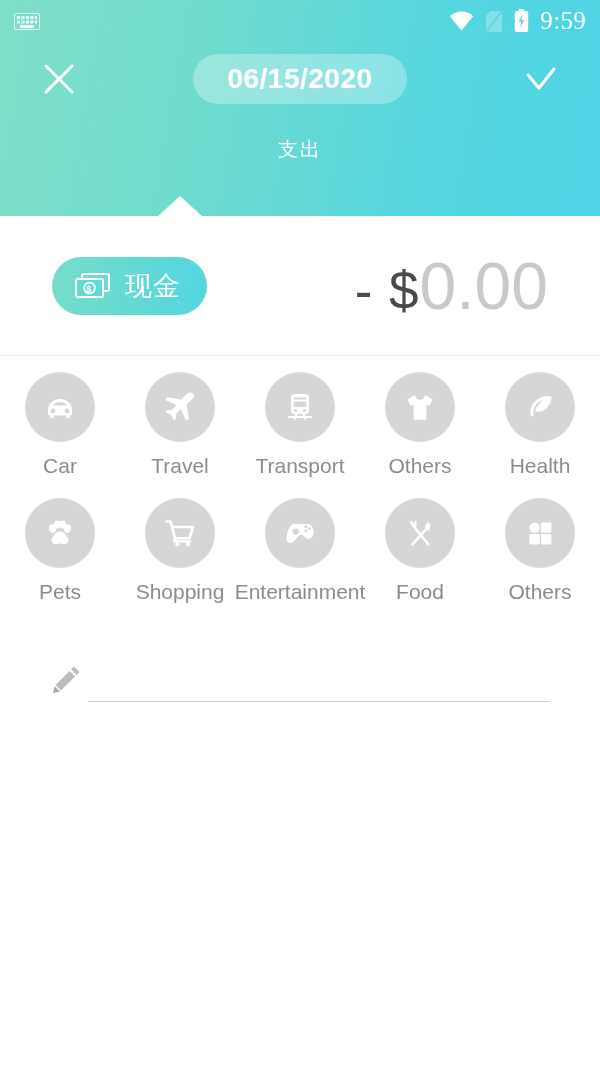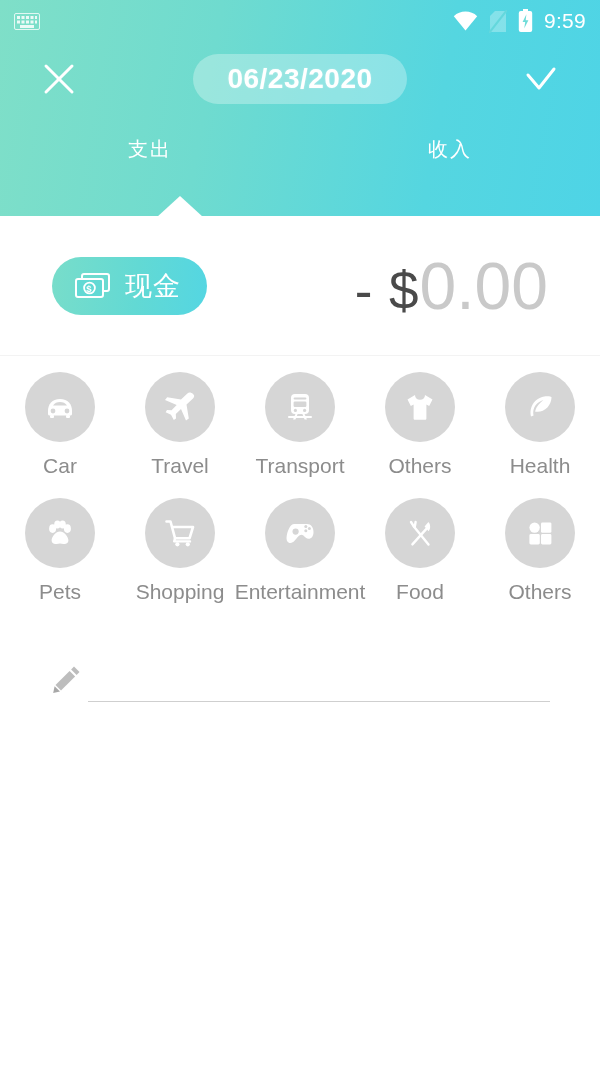--- a/index.html
+++ b/index.html
@@ -20,22 +20,22 @@
     position: absolute; top: 0; left: 0; width: 600px; height: 42px;
     display: flex; align-items: center; padding: 0 14px;
   }
   .sb-left { display: flex; align-items: center; gap: 8px; }
   .sb-right { margin-left: auto; display: flex; align-items: center; gap: 11px; }
   .kbd-icon { width: 26px; height: 17px; opacity: .85; display: block; }
   .wifi-icon { width: 25px; height: 20px; display: block; }
   .sim-icon { width: 18px; height: 23px; display: block; opacity: .38; }
   .batt-icon { width: 15px; height: 24px; display: block; }
   .sb-time {
-    color: #ffffff; font-size: 21px; font-weight: 400; letter-spacing: .3px;
-    line-height: 1; padding-bottom: 1px;
+    color: #ffffff; font-size: 25px; font-weight: 400; letter-spacing: .3px;
+    line-height: 1; padding-bottom: 1px; font-family: Liberation Serif, serif;
   }
 
   
   .topbar {
     position: absolute; top: 52px; left: 0; width: 600px; height: 54px;
     display: flex; align-items: center; padding: 0 36px;
   }
   .icon-btn { width: 46px; height: 46px; display: flex; align-items: center; justify-content: center; cursor: pointer; }
   .close-icon, .check-icon { width: 34px; height: 34px; display: block; }
   .date-pill {
@@ -187,38 +187,35 @@
       <div class="icon-btn">
         <span>
           <svg class="close-icon" viewBox="0 0 34 34">
             <line x1="4" y1="4" x2="30" y2="30" stroke="#ffffff" stroke-width="3" stroke-linecap="round"></line>
             <line x1="30" y1="4" x2="4" y2="30" stroke="#ffffff" stroke-width="3" stroke-linecap="round"></line>
           </svg>
         </span>
       </div>
 
       <div class="date-pill">
-        <span>06/23/2020</span>
+        <span>06/15/2020</span>
       </div>
 
       <div class="icon-btn">
         <span>
           <svg class="check-icon" viewBox="0 0 34 34">
             <polyline points="4,13 15,26 30,7" fill="none" stroke="#ffffff" stroke-width="3" stroke-linecap="round" stroke-linejoin="round"></polyline>
           </svg>
         </span>
       </div>
     </div>
 
     <div class="tabs">
       <div class="tab">
         <span>支出</span>
-      </div>
-      <div class="tab">
-        <span>收入</span>
       </div>
     </div>
 
     <div class="tab-pointer"></div>
   </div>
 
   <div class="amount-row">
     <div class="cash-pill">
       <span>
         <svg class="cash-icon" viewBox="0 0 38 28">

